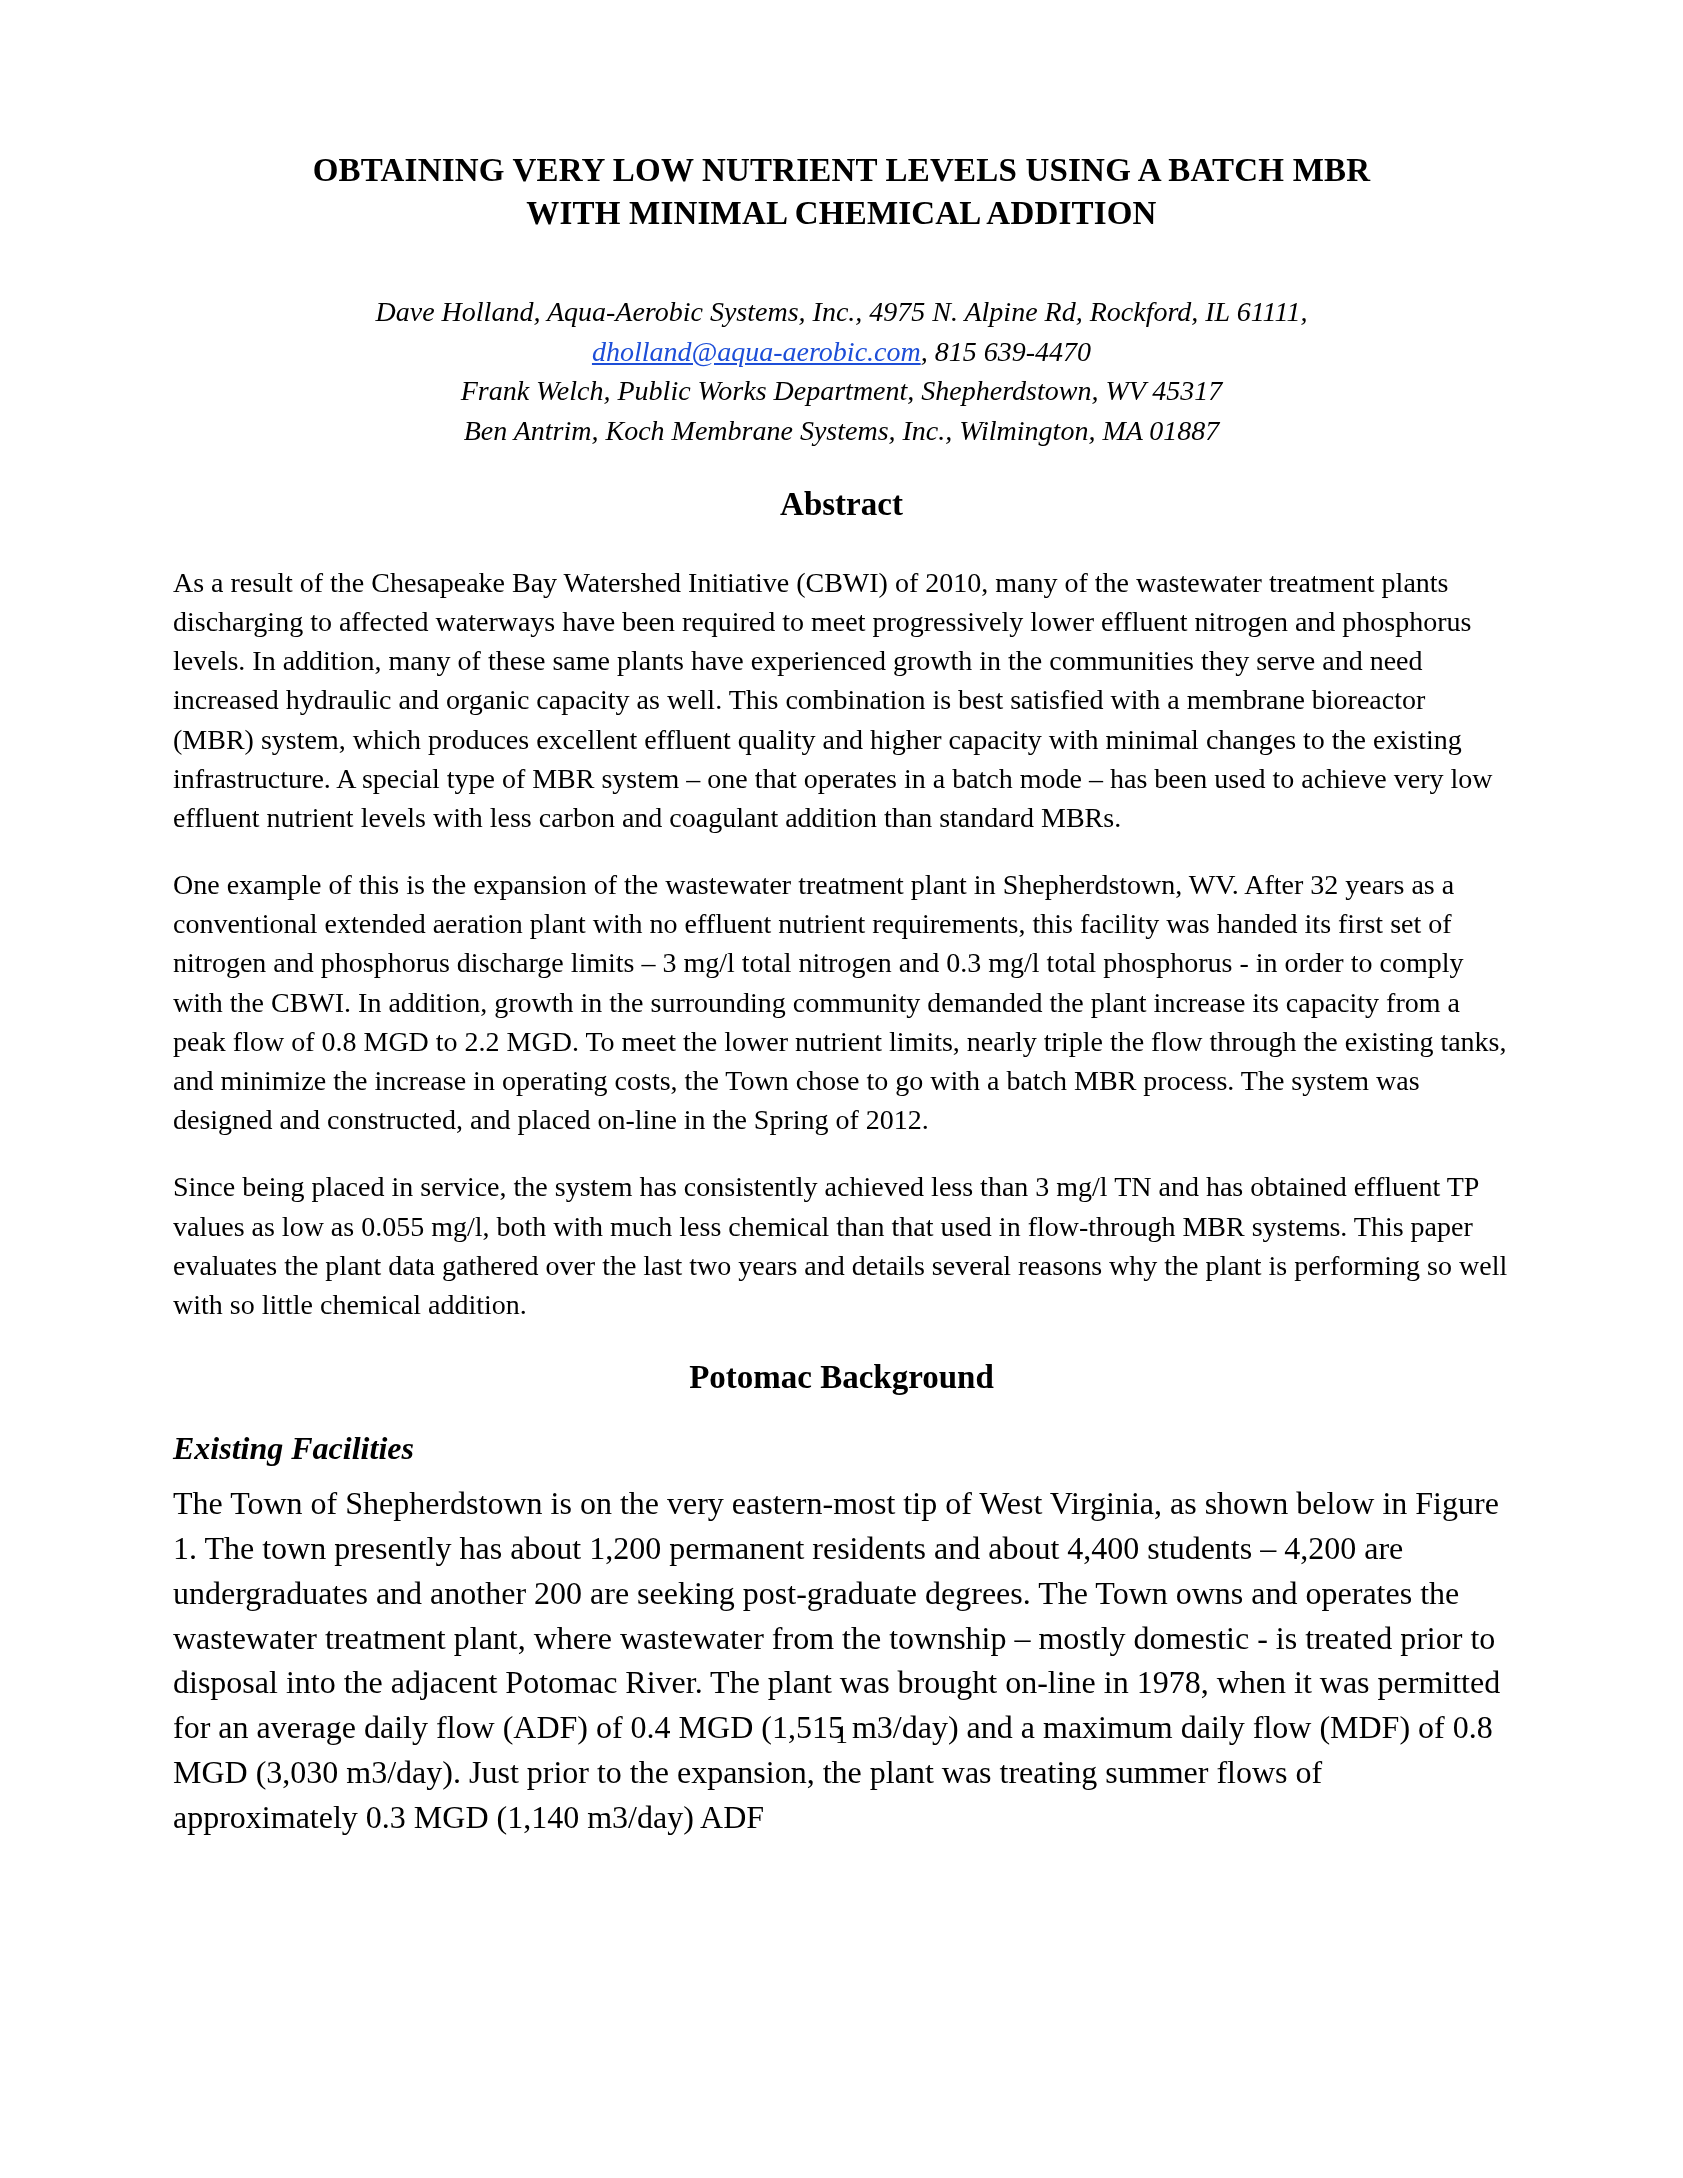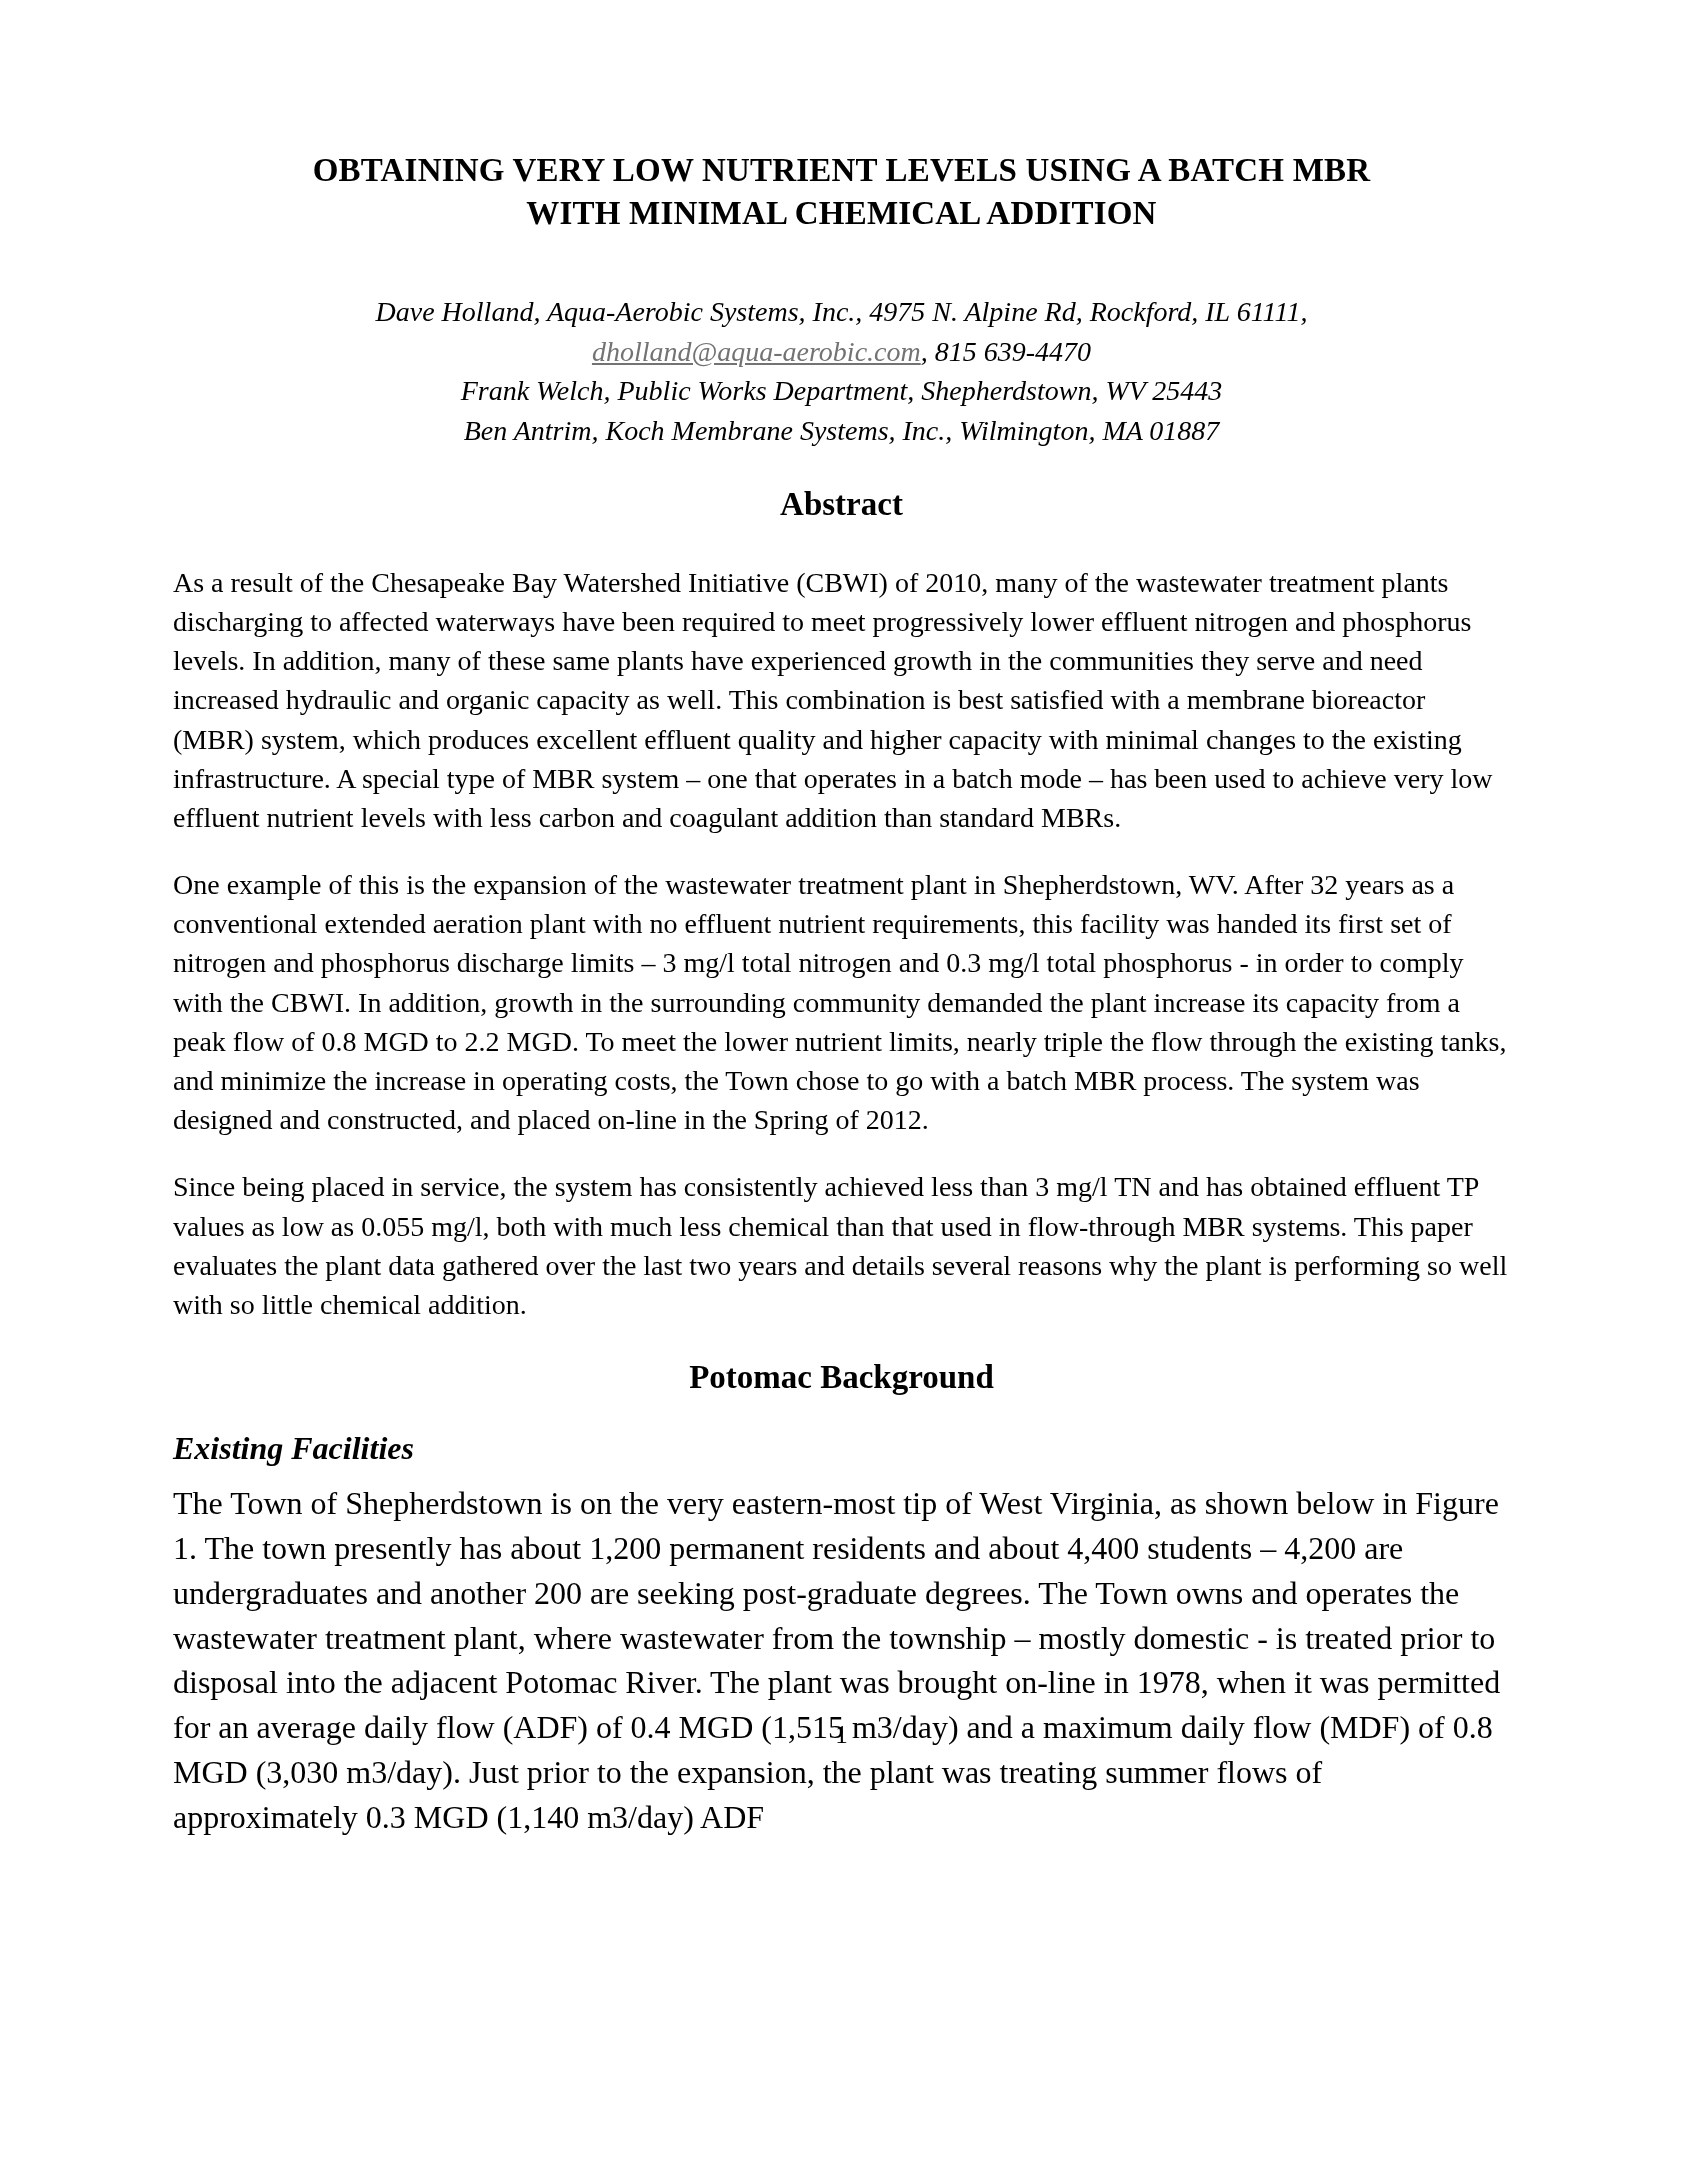--- a/index.html
+++ b/index.html
@@ -32,21 +32,21 @@
   }
   .authors {
     margin-top: 57px;
     text-align: center;
     font-style: italic;
     font-size: 28px;
     line-height: 1.42;
   }
   .authors a,
   .authors .email {
-    color: #737373;
+    color: #1d4ed8;
     text-decoration: underline;
     font-style: italic;
   }
   .section-head {
     text-align: center;
     font-weight: bold;
     font-size: 33px;
     margin-top: 35px;
     margin-bottom: 0;
   }
@@ -88,21 +88,21 @@
   <div class="title">
     <div>OBTAINING VERY LOW NUTRIENT LEVELS USING A BATCH MBR</div>
     <div>WITH MINIMAL CHEMICAL ADDITION</div>
   </div>
 
   <div class="authors">
     <div>Dave Holland, Aqua-Aerobic Systems, Inc., 4975 N. Alpine Rd, Rockford, IL 61111,</div>
     <div>
       <span class="email">dholland@aqua-aerobic.com</span><span>, 815 639-4470</span>
     </div>
-    <div>Frank Welch, Public Works Department, Shepherdstown, WV 25443</div>
+    <div>Frank Welch, Public Works Department, Shepherdstown, WV 45317</div>
     <div>Ben Antrim, Koch Membrane Systems, Inc., Wilmington, MA 01887</div>
   </div>
 
   <div class="section-head">Abstract</div>
 
   <p class="body-text first">As a result of the Chesapeake Bay Watershed Initiative (CBWI) of 2010, many of the wastewater treatment plants discharging to affected waterways have been required to meet progressively lower effluent nitrogen and phosphorus levels.  In addition, many of these same plants have experienced growth in the communities they serve and need increased hydraulic and organic capacity as well.  This combination is best satisfied with a membrane bioreactor (MBR) system, which produces excellent effluent quality and higher capacity with minimal changes to the existing infrastructure. A special type of MBR system – one that operates in a batch mode – has been used to achieve very low effluent nutrient levels with less carbon and coagulant addition than standard MBRs.</p>
   <p class="body-text">One example of this is the expansion of the wastewater treatment plant in Shepherdstown, WV.  After 32 years as a conventional extended aeration plant with no effluent nutrient requirements, this facility was handed its first set of nitrogen and phosphorus discharge limits – 3 mg/l total nitrogen and 0.3 mg/l total phosphorus - in order to comply with the CBWI.  In addition, growth in the surrounding community demanded the plant increase its capacity from a peak flow of 0.8 MGD to 2.2 MGD.  To meet the lower nutrient limits, nearly triple the flow through the existing tanks, and minimize the increase in operating costs, the Town chose to go with a batch MBR process.  The system was designed and constructed, and placed on-line in the Spring of 2012.</p>
   <p class="body-text">Since being placed in service, the system has consistently achieved less than 3 mg/l TN and has obtained effluent TP values as low as 0.055 mg/l, both with much less chemical than that used in flow-through MBR systems.  This paper evaluates the plant data gathered over the last two years and details several reasons why the plant is performing so well with so little chemical addition.</p>
 
   <div class="section-head">Potomac Background</div>

